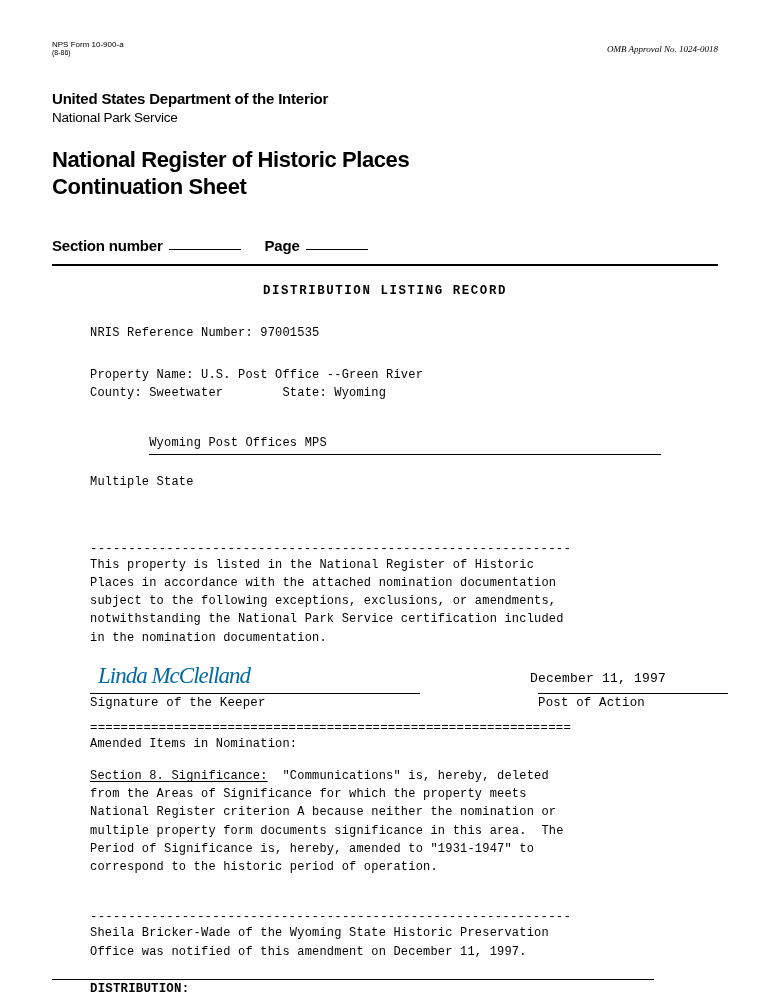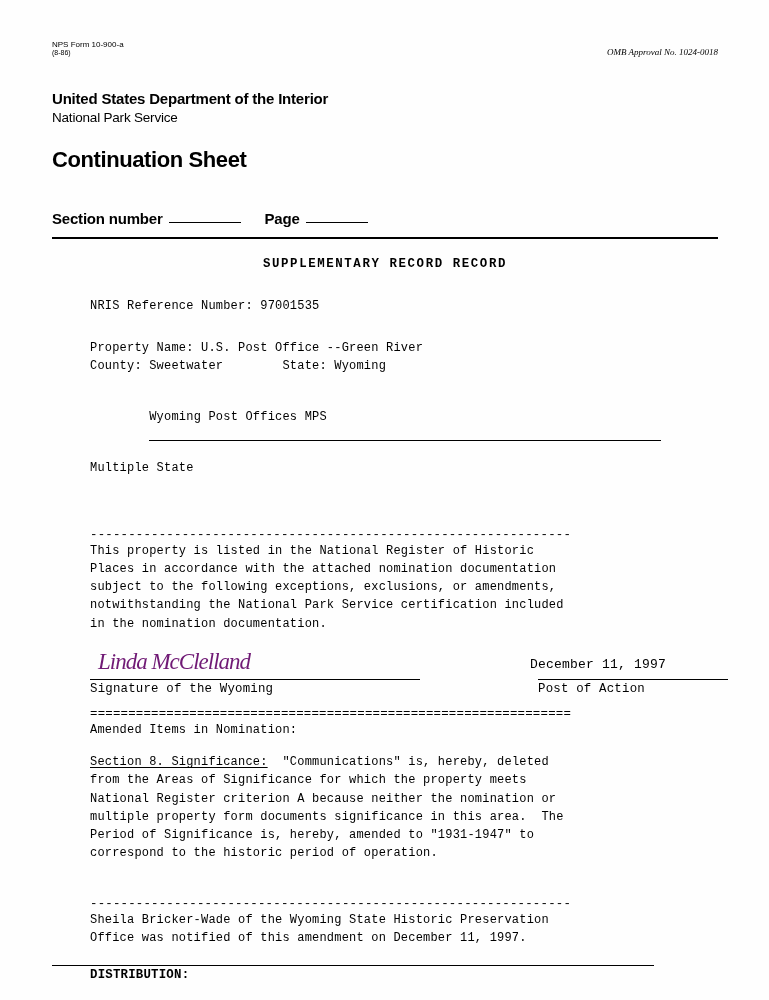--- a/index.html
+++ b/index.html
@@ -26,21 +26,21 @@
     position: absolute;
     left: 52px;
     top: 40px;
     width: 666px;
   }
 
   
   .meta-row {
     display: flex;
     justify-content: space-between;
-    align-items: flex-end;
+    align-items: center;
     font-size: 8px;
     line-height: 1.15;
   }
   .meta-left {
     font-family: "Liberation Sans", sans-serif;
     font-size: 8px;
   }
   .meta-left .line2 { font-size: 7px; }
   .meta-right {
     font-family: "Liberation Serif", serif;
@@ -137,21 +137,21 @@
   }
   .sig-script {
     position: absolute;
     left: 8px;
     top: -4px;
     font-family: "Liberation Serif", serif;
     font-style: italic;
     font-size: 23px;
     letter-spacing: -1px;
     transform: rotate(-3deg) skewX(-8px);
-    color: #701a75;
+    color: #0369a1;
   }
   .sig-line {
     position: absolute;
     left: 0;
     top: 26px;
     width: 330px;
     border-bottom: 1.4px solid #000;
   }
   .date-line {
     position: absolute;
@@ -182,21 +182,21 @@
     left: 448px;
     top: 0;
   }
 
   .mpslines {
     position: relative;
   }
   .mps-under {
     display: inline-block;
     border-bottom: 1.2px solid #000;
-    padding-bottom: 14px;
+    padding-bottom: 1px;
     width: 512px;
   }
 
   .dist-rule {
     border: 0;
     border-top: 1.4px solid #000;
     width: 602px;
     margin: 18px 0 2px 0;
   }
   .dist-title {
@@ -219,33 +219,34 @@
       </div>
       <div class="meta-right">OMB Approval No. 1024-0018</div>
     </div>
 
     <div class="agency">
       <div>United States Department of the Interior</div>
       <div class="sub">National Park Service</div>
     </div>
 
     <div class="title">
+      <div>National Register of Historic Places</div>
       <div>Continuation Sheet</div>
     </div>
 
     <div class="sectionline">
       <span>Section number</span>
       <span class="blank"></span>
       <span class="pagelabel">Page</span>
       <span class="blank short"></span>
     </div>
 
     <hr class="hrule">
 
-    <div class="centered-head">SUPPLEMENTARY RECORD RECORD</div>
+    <div class="centered-head">DISTRIBUTION LISTING RECORD</div>
 
     <div class="body-indent">
 
       <div class="typed blk" style="margin-top:26px">NRIS Reference Number: 97001535</div>
 
       <div class="typed blk" style="margin-top:24px">Property Name: U.S. Post Office --Green River</div>
       <div class="typed">County: Sweetwater        State: Wyoming</div>
 
       <div class="typed blk mpslines">
         <span class="mps-under">Wyoming Post Offices MPS</span>
@@ -259,21 +260,21 @@
 subject to the following exceptions, exclusions, or amendments,
 notwithstanding the National Park Service certification included
 in the nomination documentation.</div>
 
       <div class="sig-wrap">
         <div class="sig-script">Linda McClelland</div>
         <div class="sig-line"></div>
         <div class="date-text">December 11, 1997</div>
         <div class="date-line"></div>
         <div class="sig-labels">
-          <span>Signature of the Wyoming</span>
+          <span>Signature of the Keeper</span>
           <span class="dl">Post of Action</span>
         </div>
       </div>
 
       <div class="rule-equals" style="margin-top:8px">===============================================================</div>
 
       <div class="typed tight">Amended Items in Nomination:</div>
 
       <div class="typed blk"><span class="underline-text">Section 8. Significance:</span><span>  "Communications" is, hereby, deleted</span></div>
       <div class="typed">from the Areas of Significance for which the property meets

